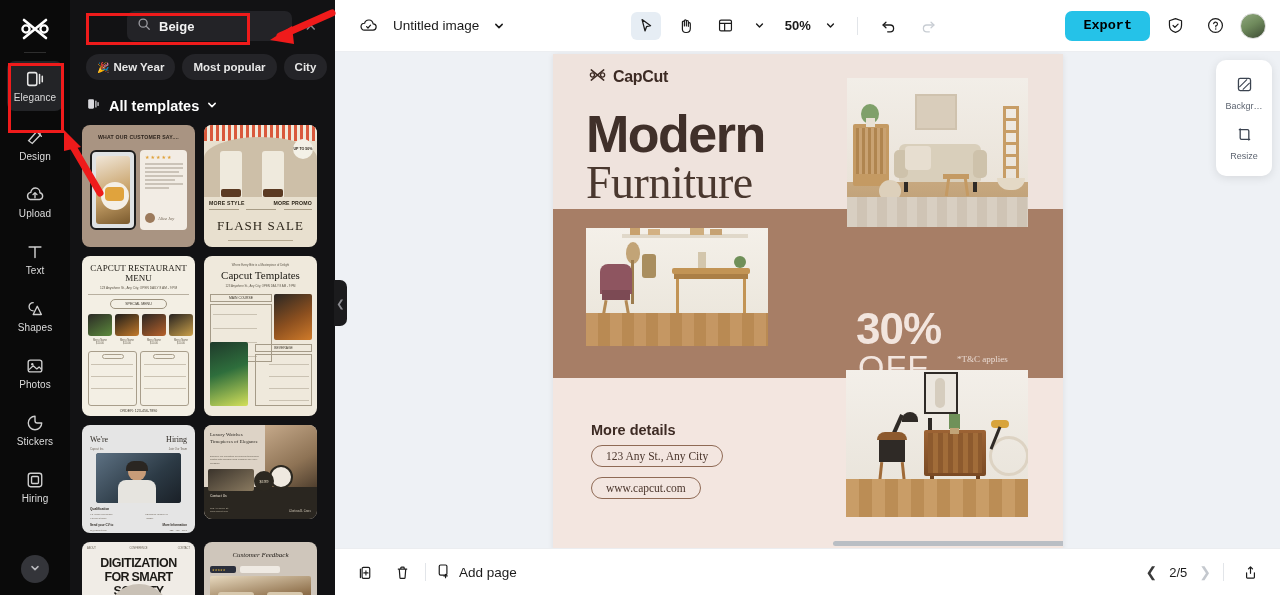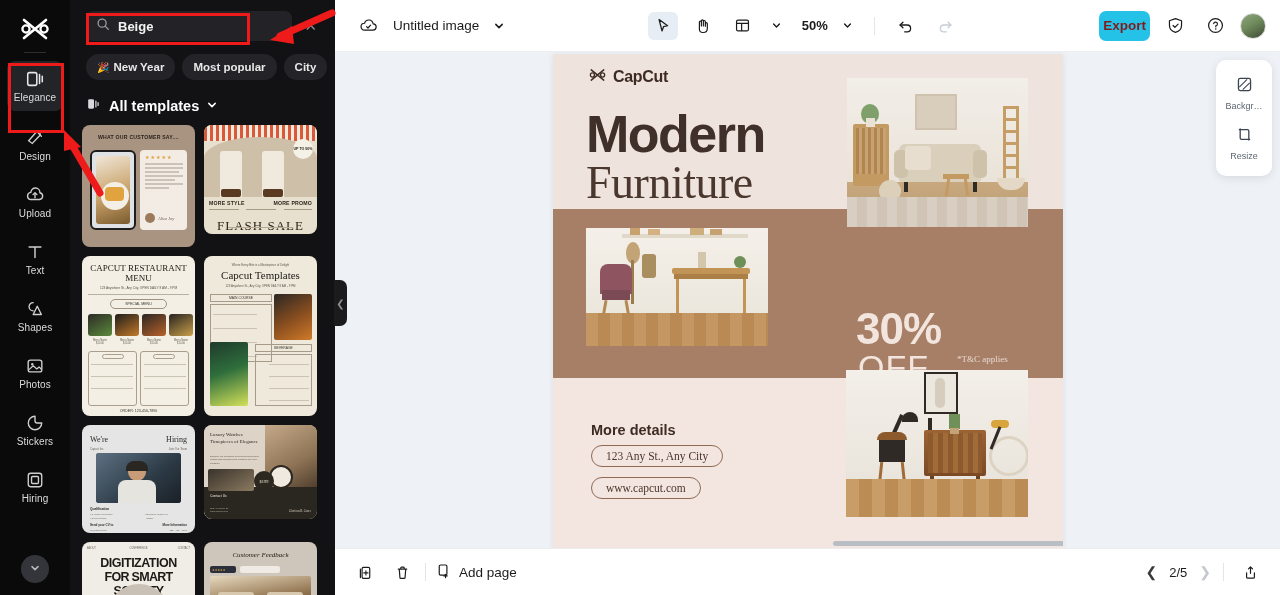--- a/index.html
+++ b/index.html
@@ -56,20 +56,21 @@
   }
   .search-row {
     height: 52px; display: flex; align-items: center;
     padding: 0 14px 0 16px; gap: 8px;
   }
   .search-box {
     flex: 1; height: 30px; border-radius: 7px;
     background: #232327;
     display: flex; align-items: center; gap: 8px;
     padding: 0 10px;
+    margin-left: 41px;
   }
   .search-box input {
     background: transparent; border: 0; outline: 0;
     color: #f2f2f2; font-size: 13px; font-weight: 700;
     font-family: "Liberation Sans", sans-serif;
     width: 100%;
   }
   .search-box input::placeholder { color: #77777c; font-weight: 400; }
   .clear-x { color: #8a8a90; font-size: 15px; cursor: pointer; padding: 2px 4px; }
 
@@ -125,24 +126,25 @@
   .tb-btn {
     width: 30px; height: 28px; border-radius: 6px;
     display: flex; align-items: center; justify-content: center;
     cursor: pointer; color: #1b1b1b;
   }
   .tb-btn.sel { background: #e6edf4; }
   .tb-btn.disabled { color: #c8cdd3; }
   .zoom-val { font-size: 13px; color: #1b1b1b; font-weight: 700; }
   .vsep { width: 1px; height: 18px; background: #e2e5e9; }
   .export-btn {
-    height: 30px; padding: 0 4px; border-radius: 7px;
-    background: #25c2e8; color: #7f1d1d; font-size: 13.5px; font-weight: 700;
+    height: 30px; padding: 0 18px; border-radius: 7px;
+    background: #25c2e8; color: #000000; font-size: 13.5px; font-weight: 700;
     display: flex; align-items: center; justify-content: center; cursor: pointer;
     border: 0;
+    font-family: Liberation Mono, monospace;
   }
   .avatar {
     width: 26px; height: 26px; border-radius: 50%;
     background: linear-gradient(150deg,#8fa87e 0%,#6f8a5c 45%,#3c4a33 100%);
     border: 1px solid #ddd; cursor: pointer;
   }
 
   .canvas-wrap { flex: 1; position: relative; overflow: hidden; background: #eef1f5; }
   .canvas {
     position: absolute; left: 218px; top: 2px;
@@ -367,21 +369,21 @@
             <div style="position:absolute;left:5px;top:25px;right:4px;height:1.6px;background:#cbc3b8;"></div>
             <div style="position:absolute;left:5px;top:29px;right:12px;height:1.6px;background:#cbc3b8;"></div>
             <div style="position:absolute;left:5px;top:33px;right:4px;height:1.6px;background:#cbc3b8;"></div>
             <div style="position:absolute;left:5px;top:37px;right:18px;height:1.6px;background:#cbc3b8;"></div>
             <div style="position:absolute;left:5px;bottom:7px;width:10px;height:10px;border-radius:50%;background:#9c7a5c;"></div>
             <div style="position:absolute;left:18px;bottom:9px;font-size:4.4px;color:#6a5c4c;font-family:'Liberation Serif',serif;font-style:italic;">Alice Joy</div>
           </div>
         </div>
       </div>
 
-      <div class="tpl" style="height:109px;background:#e8e0cf;">
+      <div class="tpl" style="height:122px;background:#e8e0cf;">
         <div class="tc-inner">
           <div style="position:absolute;left:0;top:0;width:100%;height:16px;background:repeating-linear-gradient(90deg,#d9593c 0 3px,#f0eadb 3px 6px);"></div>
           <div style="position:absolute;left:0;top:12px;width:100%;height:60px;background:#cdbfa8;border-radius:52% 52% 0 0 / 22px 22px 0 0;overflow:hidden;">
             <div style="position:absolute;left:16px;top:14px;width:22px;height:48px;background:#efeadd;border-radius:3px;"></div>
             <div style="position:absolute;left:58px;top:14px;width:22px;height:48px;background:#efeadd;border-radius:3px;"></div>
             <div style="position:absolute;left:17px;bottom:0px;width:20px;height:8px;background:#5b3a22;border-radius:2px;"></div>
             <div style="position:absolute;left:59px;bottom:0px;width:20px;height:8px;background:#5b3a22;border-radius:2px;"></div>
           </div>
           <div style="position:absolute;right:4px;top:14px;width:20px;height:20px;border-radius:50%;background:#f4f1e7;display:flex;align-items:center;justify-content:center;">
             <span style="font-size:3.6px;font-weight:700;color:#2c2419;text-align:center;line-height:4px;">UP TO 50%</span>

